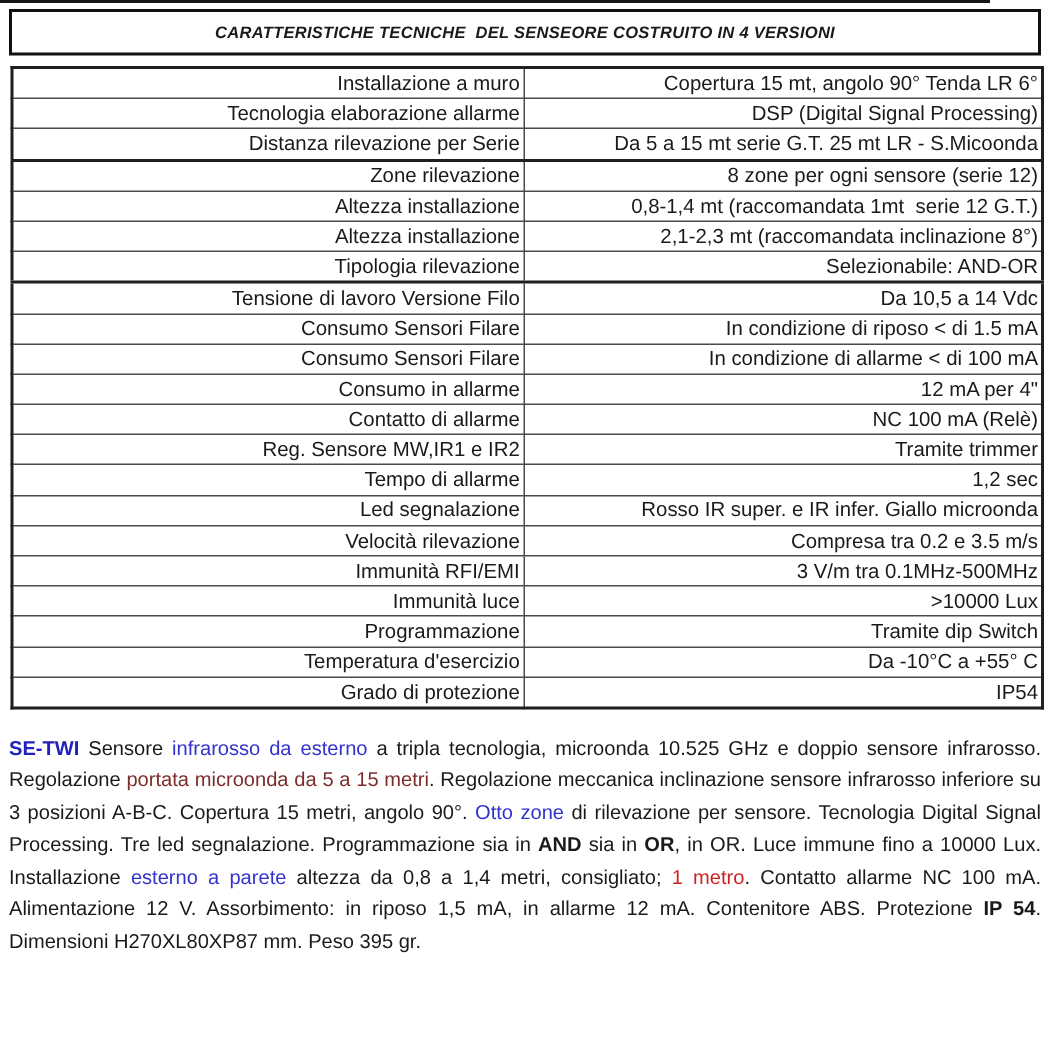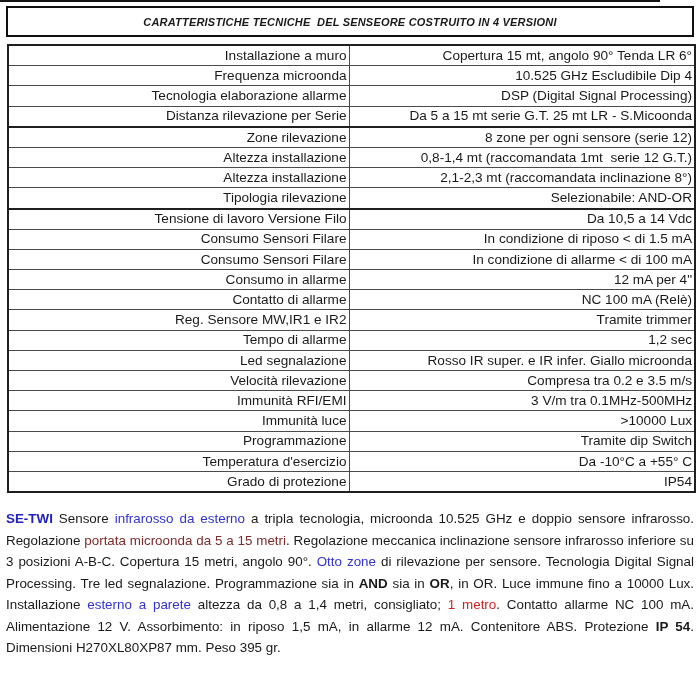--- a/index.html
+++ b/index.html
@@ -52,24 +52,20 @@
 
 <table class="spec-table">
   <colgroup>
     <col class="col-label">
     <col class="col-value">
   </colgroup>
   <tbody id="spec-tbody">
       <tr>
         <td>Installazione a muro</td>
         <td>Copertura 15 mt, angolo 90° Tenda LR 6°</td>
-      </tr>
-      <tr>
-        <td>Frequenza microonda</td>
-        <td>10.525 GHz Escludibile Dip 4</td>
       </tr>
       <tr>
         <td>Tecnologia elaborazione allarme</td>
         <td>DSP (Digital Signal Processing)</td>
       </tr>
       <tr class="thick">
         <td>Distanza rilevazione per Serie</td>
         <td>Da 5 a 15 mt serie G.T. 25 mt LR - S.Micoonda</td>
       </tr>
       <tr>

